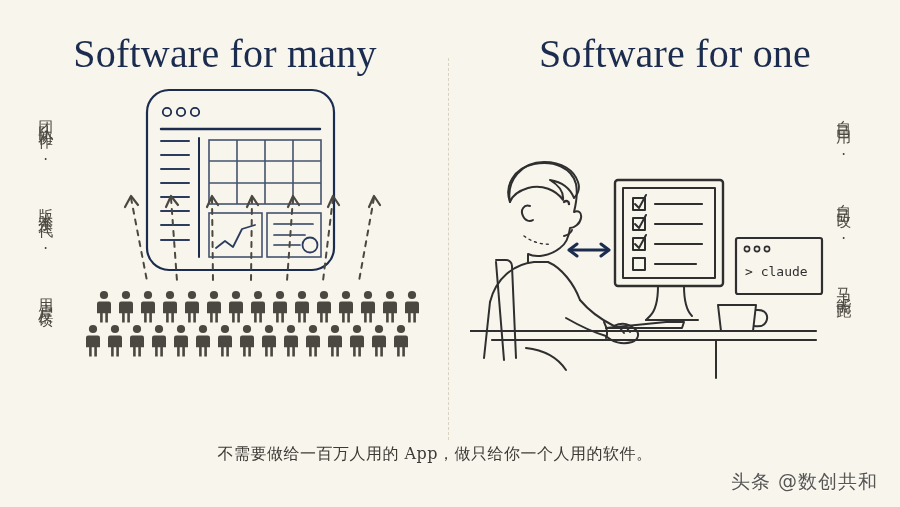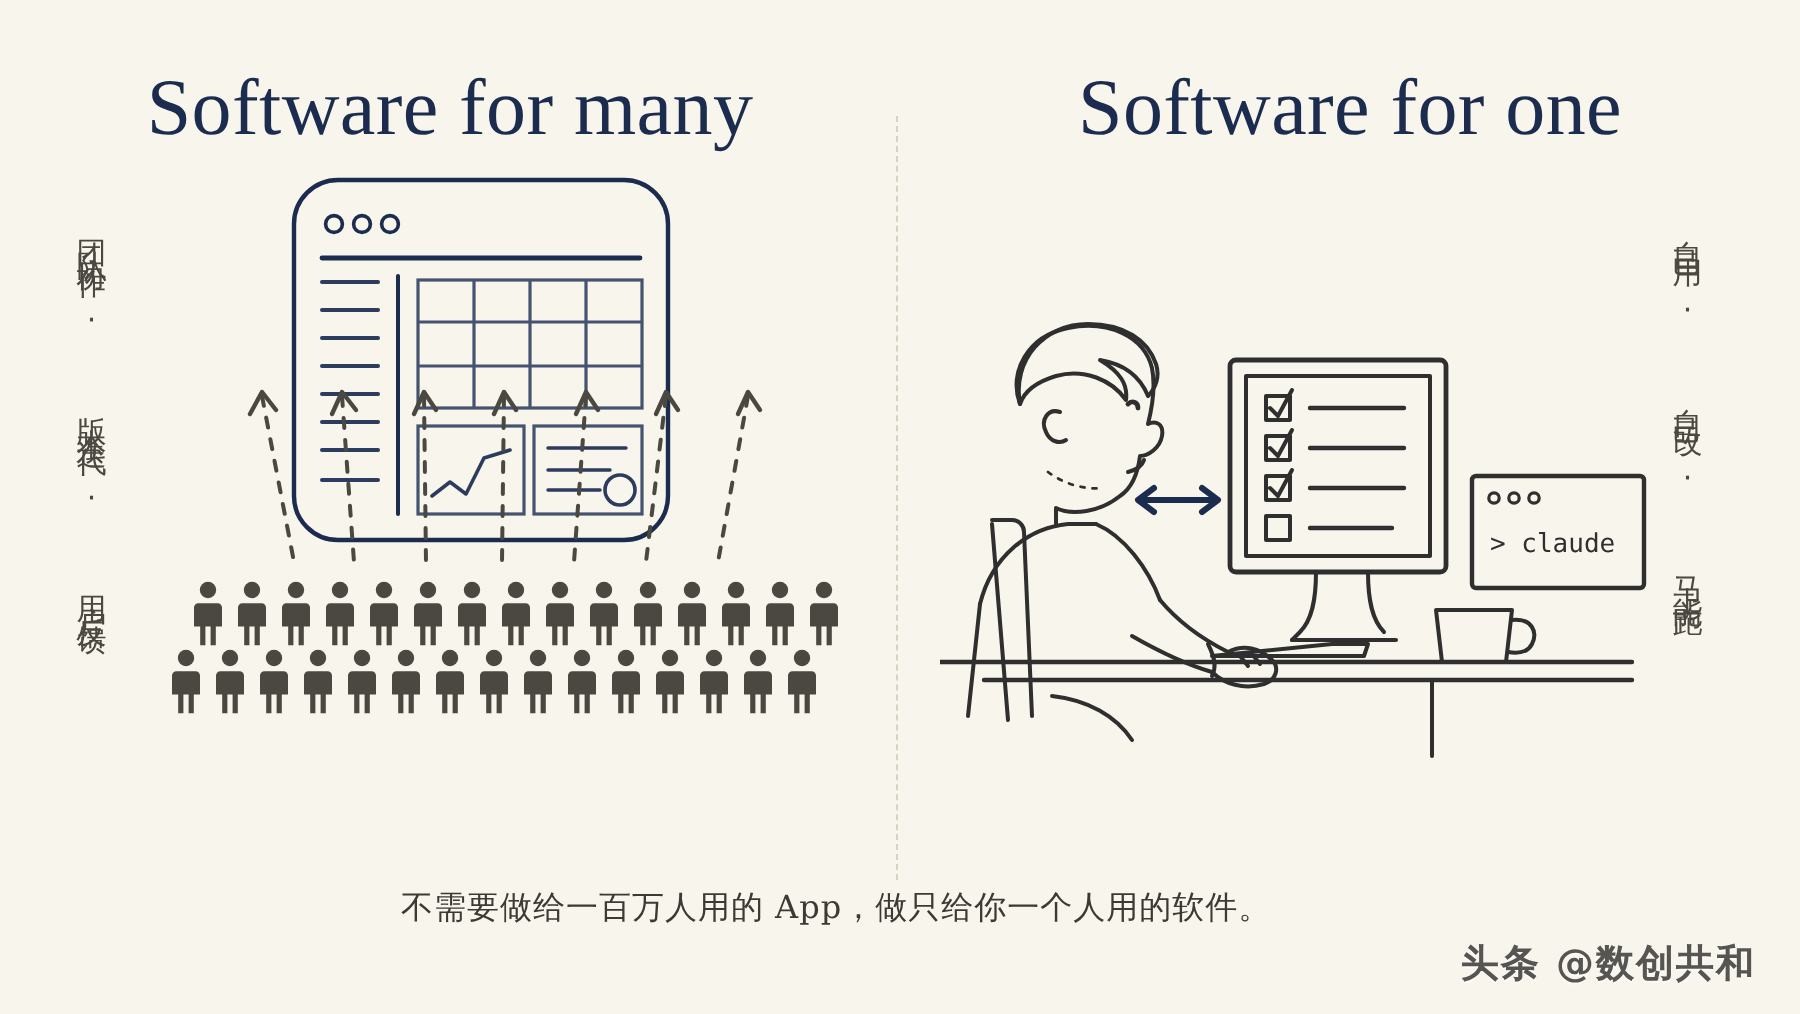--- a/index.html
+++ b/index.html
@@ -37,26 +37,27 @@
     font-family:"DejaVu Sans","Liberation Sans",sans-serif;
   }
   .vcaption-left{left:36px;}
   .vcaption-right{left:834px;}
 
   
   .caption{
     position:absolute;left:0;top:444px;width:836px;text-align:center;
     font-size:16px;color:#3b3a35;letter-spacing:.5px;
     font-family:"DejaVu Serif","Liberation Serif",serif;
+    padding-left:17px;
   }
 
   
   .watermark{
     position:absolute;right:22px;bottom:12px;
-    font-size:19px;font-weight:700;color:#3a3a38;
+    font-size:19px;font-weight:400;color:#3a3a38;
     letter-spacing:1px;opacity:.85;
     font-family:"DejaVu Sans","Liberation Sans",sans-serif;
     text-shadow:0 1px 0 rgba(255,255,255,.75);
   }
 
   svg{display:block;}
   .ill{position:absolute;text-decoration:underline;}
 </style>
 </head>
 <body>

